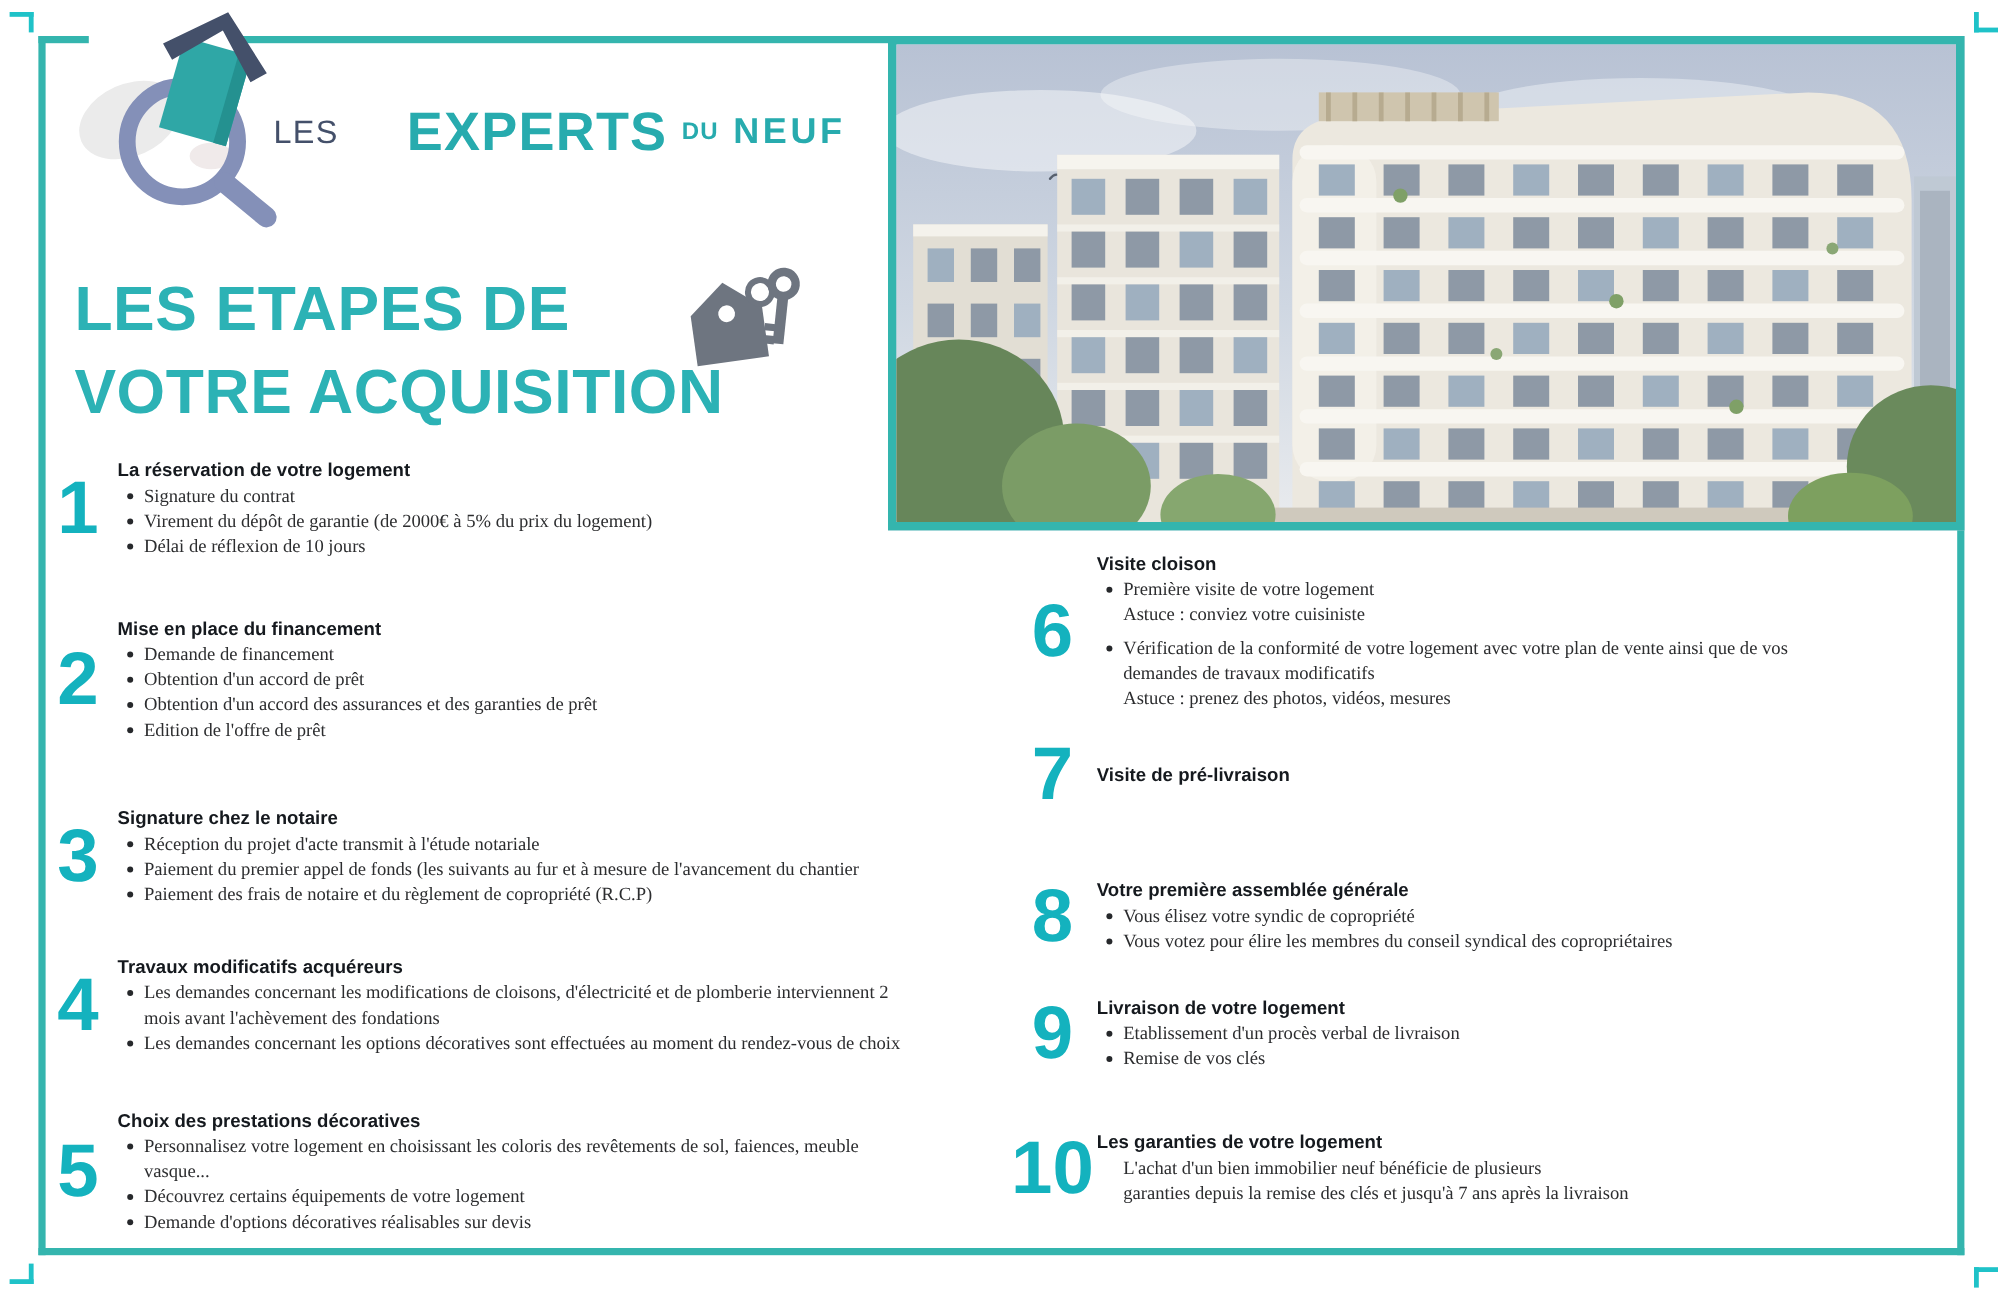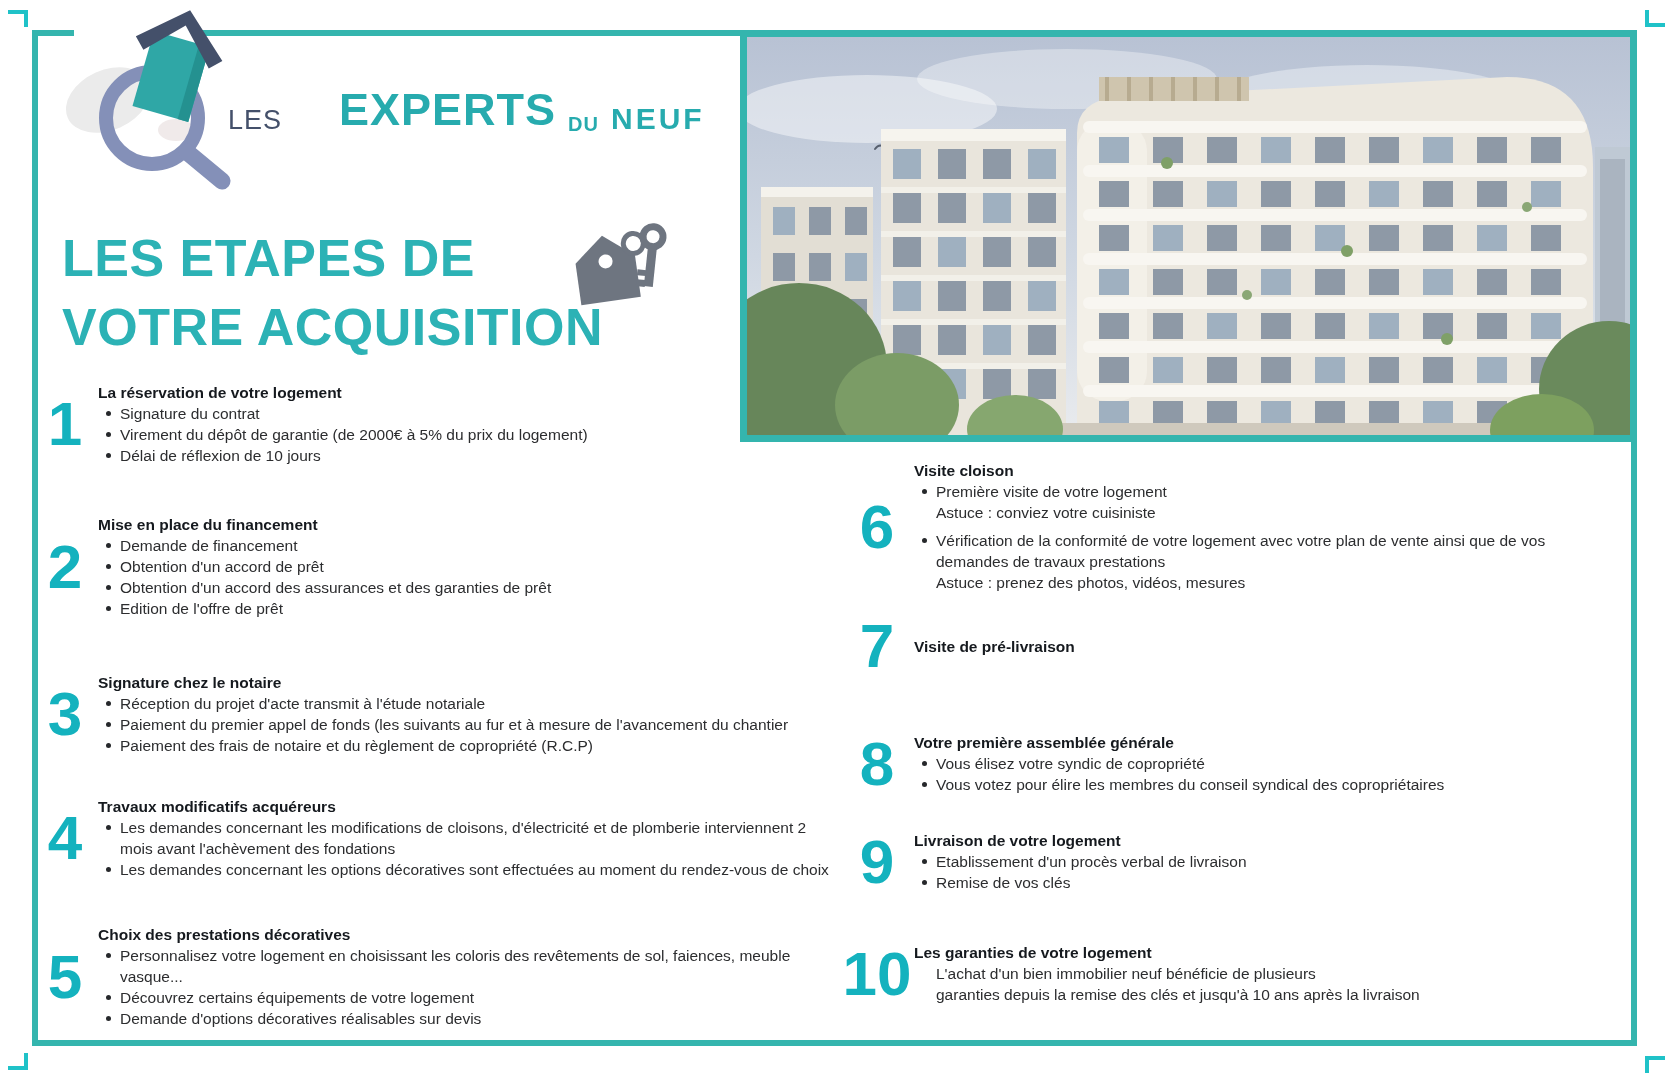--- a/index.html
+++ b/index.html
@@ -23,21 +23,21 @@
 
   
   .logo-mark{position:absolute;left:56px;top:0;width:206px;height:190px;z-index:3;}
   .logo-shadow{fill:#ebebeb;}
   .logo-shadow2{fill:#f0eaea;}
   .logo-ring{stroke:var(--logo-slate,#8490b8);fill:none;}
   .logo-handle{stroke:var(--logo-slate,#8490b8);}
   .logo-roof{fill:var(--logo-dark,#44506a);}
   .logo-house{fill:var(--logo-house,#2fa7a6);}
   .logo-house-shade{fill:#249190;}
-  .brand{position:absolute;left:228px;top:84px;display:flex;align-items:flex-end;gap:12px;z-index:3;}
+  .brand{position:absolute;left:228px;top:84px;display:flex;align-items:center;gap:12px;z-index:3;}
   .brand-les{font-size:27px;color:var(--logo-dark,#44506a);letter-spacing:1px;}
   .brand-experts{font-size:45px;font-weight:700;color:var(--brand-teal,#27abae);letter-spacing:1px;margin-left:45px;}
   .brand-du{font-size:20px;font-weight:700;color:var(--brand-teal,#27abae);letter-spacing:1px;}
   .brand-neuf{font-size:30px;font-weight:700;color:var(--brand-teal,#27abae);letter-spacing:3px;}
 
   
   .title{position:absolute;left:62px;top:208px;color:var(--accent,#2cb2b5);
          font-size:52px;font-weight:700;line-height:69px;letter-spacing:.5px;z-index:3;margin-top:16px;}
 
   
@@ -59,21 +59,21 @@
   .step-right .num{flex:0 0 74px;}
   .content{margin-left:12px;flex:1;min-width:0;}
   .step-right .content{margin-left:0;}
   .heading{font-weight:700;font-size:15.5px;line-height:21px;color:var(--heading-text,#15191e);}
   ul.items{list-style:none;margin:0;padding:0;}
   li.item{position:relative;padding-left:22px;font-size:15.5px;line-height:21px;
           color:var(--body-text,#2c2d2f);}
   li.item.b::before{content:"";position:absolute;left:8px;top:8px;width:5px;height:5px;
           border-radius:50%;background:#26282b;}
   li.gap-top{margin-top:7px;}
-  .line{white-space:nowrap;}
+  .line{white-space:nowrap;font-family:Liberation Serif, serif;}
 </style>
 </head>
 <body>
 
 <div class="page">
 
   <div class="frame-line frame-top"></div>
   <div class="frame-line frame-left"></div>
   <div class="frame-line frame-right"></div>
   <div class="frame-line frame-bottom"></div>
@@ -375,21 +375,21 @@
       <div class="heading">Visite cloison</div>
       <ul class="items">
         <li class="item b">
             <div class="line">Première visite de votre logement</div>
           </li>
         <li class="item">
             <div class="line">Astuce : conviez votre cuisiniste</div>
           </li>
         <li class="item b gap-top">
           <div class="line">Vérification de la conformité de votre logement avec votre plan de vente ainsi que de vos</div>
-          <div class="line">demandes de travaux prestations</div>
+          <div class="line">demandes de travaux modificatifs</div>
         </li>
         <li class="item">
             <div class="line">Astuce : prenez des photos, vidéos, mesures</div>
           </li>
       </ul>
     </div>
   </div>
 
   <div class="step step-right" style="top:619px">
     <div class="num">7</div>
@@ -430,19 +430,19 @@
 
   <div class="step step-right" style="top:942px">
     <div class="num">10</div>
     <div class="content">
       <div class="heading">Les garanties de votre logement</div>
       <ul class="items">
         <li class="item">
             <div class="line">L'achat d'un bien immobilier neuf bénéficie de plusieurs</div>
           </li>
         <li class="item">
-            <div class="line">garanties depuis la remise des clés et jusqu'à 10 ans après la livraison</div>
+            <div class="line">garanties depuis la remise des clés et jusqu'à 7 ans après la livraison</div>
           </li>
       </ul>
     </div>
   </div>
 
 </div>
 
 </body></html>

